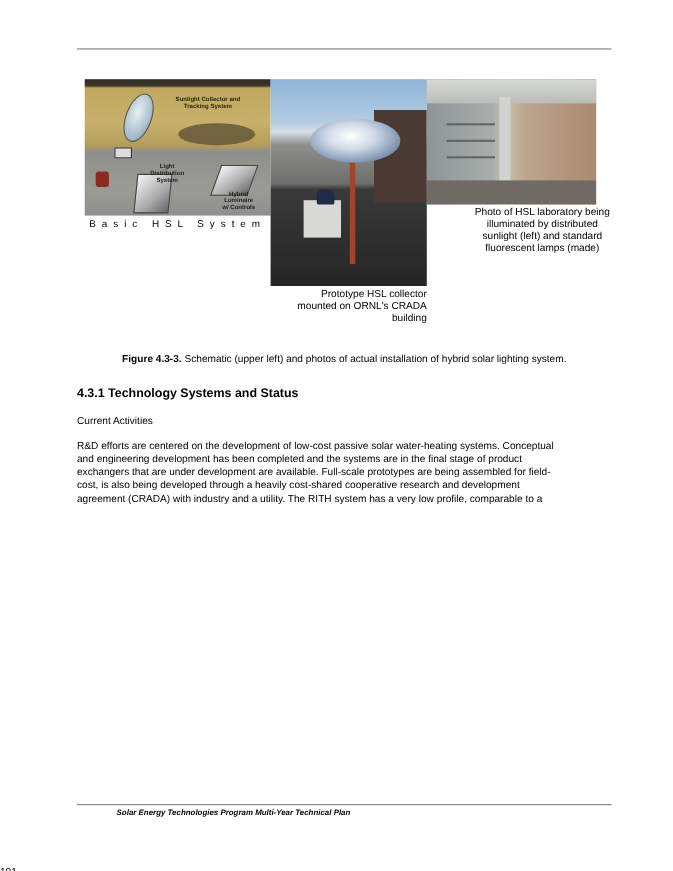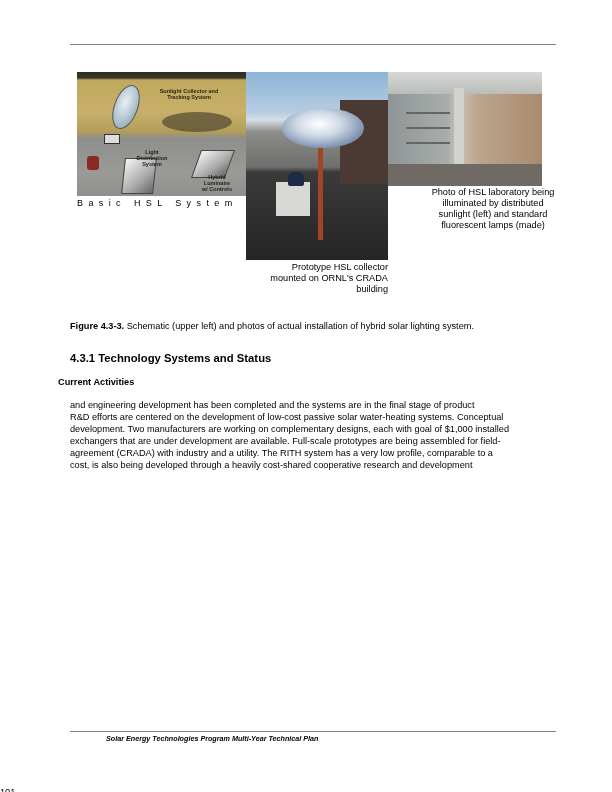--- a/index.html
+++ b/index.html
@@ -23,21 +23,21 @@
     #schematic .lum.l1 { left: 46px; top: 86px; transform: skewX(-6deg); }
     #schematic .lum.l2 { left: 119px; top: 78px; width: 32px; height: 26px; transform: skewX(-20deg); }
     #schematic .box { position: absolute; left: 27px; top: 62px; width: 14px; height: 8px; background: #ddd; border: 1px solid #333; }
     #schematic .chair { position: absolute; left: 10px; top: 84px; width: 12px; height: 14px; background: #8a2a22; border-radius: 3px; }
     #schematic .lbl { position: absolute; font-weight: bold; font-size: 5.5px; line-height: 6px;
       color: #2a2410; text-align: center; }
     #schematic .lbl.l-sun { left: 77px; top: 16px; width: 70px; }
     #schematic .lbl.l-dist { left: 55px; top: 77px; width: 40px; color: #1d1d1d; }
     #schematic .lbl.l-hyb { left: 115px; top: 102px; width: 50px; color: #1d1d1d; }
     #schematic-caption { position: absolute; left: 77px; top: 198px; width: 169px;
-      font-size: 9px; letter-spacing: 5.4px; white-space: nowrap; }
+      font-size: 9px; letter-spacing: 5.4px; white-space: nowrap; text-align: center; }
 
     #collector-photo { left: 246px; top: 72px; width: 142px; height: 188px;
       background: linear-gradient(180deg, #8fb4d6 0px, #b5cde2 40px, #d6dee4 48px, #8d8d8a 60px, #6e6e6c 95px, #3a3a3a 100px, #252525 188px); }
     #collector-photo .wall { position: absolute; right: 0; top: 28px; width: 48px; height: 84px; background: #4a3a33; }
     #collector-photo .dish { position: absolute; left: 36px; top: 36px; width: 82px; height: 40px; border-radius: 50%;
       background: radial-gradient(ellipse at 45% 40%, #ffffff, #cfd9e6 35%, #8095b2 70%, #4a5670); }
     #collector-photo .post { position: absolute; left: 72px; top: 74px; width: 5px; height: 94px; background: #a2442a; }
     #collector-photo .body { position: absolute; left: 30px; top: 110px; width: 34px; height: 34px; background: #d8d8d4; }
     #collector-photo .person { position: absolute; left: 42px; top: 100px; width: 16px; height: 14px; background: #1f2a48; border-radius: 6px 6px 2px 2px; }
     #collector-caption { position: absolute; left: 246px; top: 262px; width: 142px;
@@ -45,25 +45,25 @@
 
     #lab-photo { left: 388px; top: 72px; width: 154px; height: 114px;
       background: linear-gradient(90deg, #8e9596 0px, #a9aeab 60px, #c9c3b6 70px, #bca58e 90px, #a98a6e 154px); }
     #lab-photo .ceil { position: absolute; left: 0; top: 0; width: 154px; height: 22px; background: linear-gradient(180deg,#d7d9d6,#b9bcb8); }
     #lab-photo .col { position: absolute; left: 66px; top: 16px; width: 10px; height: 80px; background: #d2d2ce; }
     #lab-photo .shelf { position: absolute; left: 18px; width: 44px; height: 2px; background: #666; }
     #lab-photo .floor { position: absolute; left: 0; top: 92px; width: 154px; height: 22px; background: #6f6a64; }
     #lab-caption { position: absolute; left: 380px; top: 187px; width: 154px;
       font-size: 9.2px; line-height: 11px; text-align: center; margin-left: 36px; }
 
-    #figure-caption { position: absolute; left: 70px; top: 321px; width: 486px; text-align: left; font-size: 9.2px; }
+    #figure-caption { position: absolute; left: 70px; top: 321px; width: 486px; text-align: center; font-size: 9.2px; }
     #figure-caption b { font-weight: bold; }
 
     #section-heading { position: absolute; left: 70px; top: 352px; font-size: 11.3px; font-weight: bold; }
-    #subheading { position: absolute; left: 58px; top: 377px; font-size: 9.2px; font-weight: bold; }
+    #subheading { position: absolute; left: 70px; top: 377px; font-size: 9.2px; font-weight: normal; }
     #body-paragraph { position: absolute; left: 70px; top: 399px; width: 486px; font-size: 9.2px; line-height: 12.1px; }
     #body-paragraph span { display: block; white-space: nowrap; }
 
     #footer-title { position: absolute; left: 70px; top: 734px; font-size: 7.2px; font-weight: bold; font-style: italic; margin-left: 36px; }
     #page-number { position: absolute; left: 0; width: 612px; top: 787px; text-align: left; font-size: 9.2px; }
   </style>
 </head>
 <body>
 
 <div id="top-rule" class="rule"></div>
@@ -119,23 +119,22 @@
   <div>sunlight (left) and standard</div>
   <div>fluorescent lamps (made)</div>
 </div>
 
 <div id="figure-caption"><b>Figure 4.3-3.</b><span> Schematic (upper left) and photos of actual installation of hybrid solar lighting system.</span></div>
 
 <div id="section-heading">4.3.1 Technology Systems and Status</div>
 <div id="subheading">Current Activities</div>
 
 <div id="body-paragraph">
+  <span>R&amp;D efforts are centered on the development of low-cost passive solar water-heating systems. Conceptual</span>
   <span>and engineering development has been completed and the systems are in the final stage of product</span>
-  <span>R&amp;D efforts are centered on the development of low-cost passive solar water-heating systems. Conceptual</span>
-  <span>development. Two manufacturers are working on complementary designs, each with goal of $1,000 installed</span>
   <span>exchangers that are under development are available. Full-scale prototypes are being assembled for field-</span>
+  <span>cost, is also being developed through a heavily cost-shared cooperative research and development</span>
   <span>agreement (CRADA) with industry and a utility. The RITH system has a very low profile, comparable to a</span>
-  <span>cost, is also being developed through a heavily cost-shared cooperative research and development</span>
 </div>
 
 <div id="bottom-rule" class="rule"></div>
 <div id="footer-title">Solar Energy Technologies Program Multi-Year Technical Plan</div>
 <div id="page-number">101</div>
 
 </body></html>

